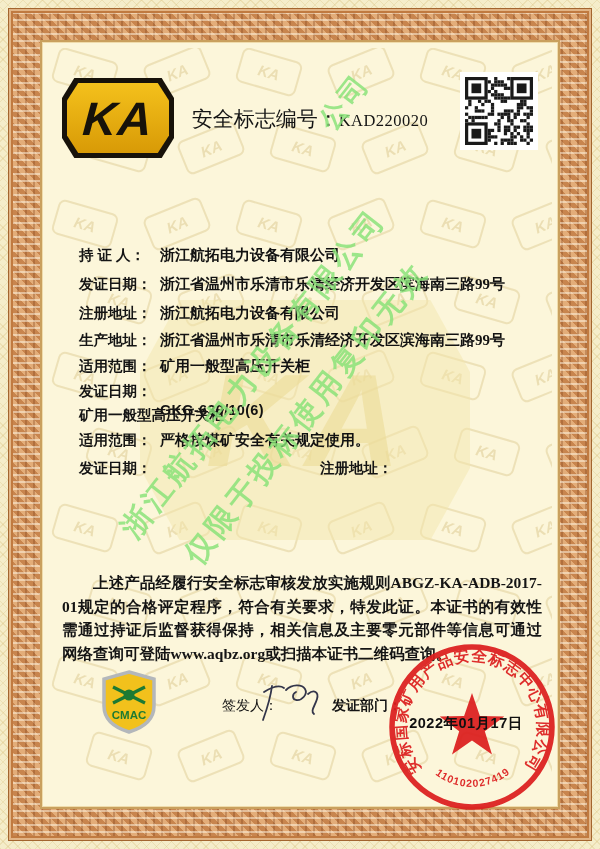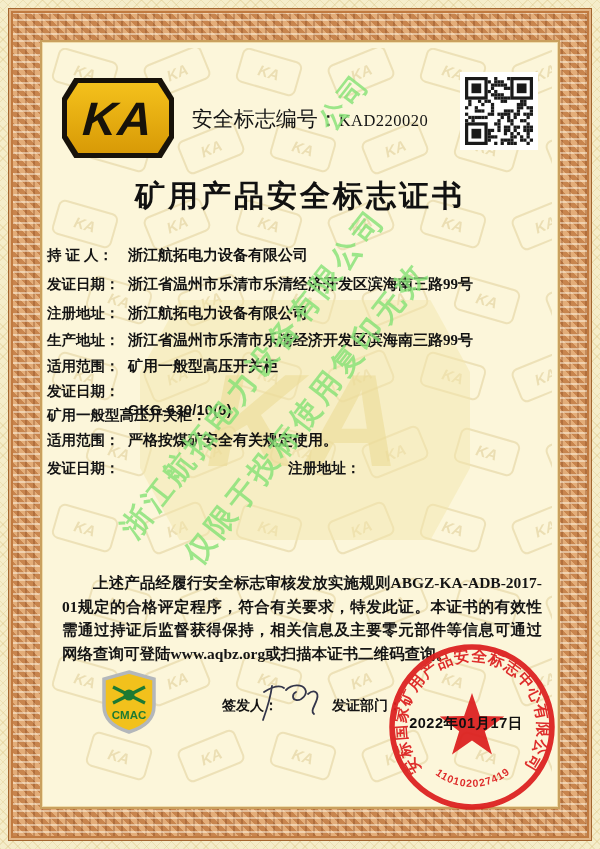--- a/index.html
+++ b/index.html
@@ -59,37 +59,37 @@
   .cert-no{position:absolute;top:105px;left:160px;width:300px;text-align:center;z-index:3;
     color:#141414;white-space:nowrap;}
   .cert-no .lab{font-weight:400;font-size:21px;}
   .cert-no .val{font-family:"Liberation Serif",serif;font-size:16.5px;letter-spacing:.5px;}
   .qr-panel{position:absolute;left:460px;top:72px;width:78px;height:78px;background:#fff;z-index:3;}
   .qr-panel svg{position:absolute;left:5px;top:5px;}
   
   .title{position:absolute;top:176px;left:0;right:0;text-align:center;z-index:3;
     font-size:30px;font-weight:900;color:#111;letter-spacing:3px;}
   
-  .row{position:absolute;left:47px;right:52px;height:20px;z-index:3;white-space:nowrap;}
+  .row{position:absolute;left:79px;right:52px;height:20px;z-index:3;white-space:nowrap;}
   .row .lbl{font-size:14.5px;font-weight:700;color:#141414;}
   .row .val{position:absolute;left:81px;top:0;font-size:15px;color:#121212;}
   .cnval{font-family:"Liberation Serif",serif;font-weight:700;}
   .numval{font-family:"Liberation Sans",sans-serif;font-weight:700;font-size:14.5px !important;letter-spacing:.3px;margin-top:20px;}
   .r0{top:246px}.r1{top:275px}.r2{top:304px}.r3{top:331px}.r4{top:357px}
   .r5{top:382px}.r6{top:406px}.r7{top:431px}.r8{top:459px}.r9{top:488px}
   .r6 .val{left:163px;}
   .row .lbl2{position:absolute;left:241px;top:0;font-size:14.5px;font-weight:700;color:#141414;}
   .row .val2{position:absolute;left:323px;top:0;}
   
   .statement{position:absolute;left:62px;right:58px;top:571px;z-index:3;
     font-family:"Liberation Serif",serif;font-weight:700;font-size:15.5px;line-height:23.5px;
     color:#141414;text-align:justify;text-indent:2em;}
   
   .cmac{position:absolute;left:100px;top:670px;z-index:3;}
-  .signer-label{position:absolute;left:222px;top:697px;font-size:14px;font-weight:700;color:#141414;z-index:3;}
+  .signer-label{position:absolute;left:222px;top:697px;font-size:14px;font-weight:400;color:#141414;z-index:3;}
   .signature{position:absolute;left:250px;top:676px;z-index:3;}
   .dept-label{position:absolute;left:332px;top:697px;font-size:14px;font-weight:700;color:#141414;z-index:3;}
   .seal{position:absolute;left:379px;top:634px;z-index:5;opacity:.93;}
   .seal-date{position:absolute;left:396px;top:714px;width:140px;text-align:center;z-index:6;
     font-size:14.5px;font-weight:700;color:#101010;letter-spacing:.5px;}
   
   .wm{position:absolute;z-index:4;white-space:nowrap;font-weight:700;
     font-family:"Liberation Serif",serif;color:rgba(134,226,118,.82);pointer-events:none;}
   .wm1{left:55px;top:364px;width:380px;font-size:30px;letter-spacing:4px;transform:rotate(-52deg);}
   .wm2{left:128px;top:410px;width:330px;font-size:30px;letter-spacing:4px;transform:rotate(-52deg);}
@@ -427,21 +427,20 @@
         <rect x="6.476190476190476" y="6.476190476190476" width="9.714285714285715" height="9.714285714285715" fill="#1a1a1a"></rect>
         <rect x="45.333333333333336" y="0" width="22.666666666666668" height="22.666666666666668" fill="#1a1a1a"></rect>
         <rect x="48.57142857142858" y="3.238095238095238" width="16.19047619047619" height="16.19047619047619" fill="#ffffff"></rect>
         <rect x="51.80952380952381" y="6.476190476190476" width="9.714285714285715" height="9.714285714285715" fill="#1a1a1a"></rect>
         <rect x="0" y="45.333333333333336" width="22.666666666666668" height="22.666666666666668" fill="#1a1a1a"></rect>
         <rect x="3.238095238095238" y="48.57142857142858" width="16.19047619047619" height="16.19047619047619" fill="#ffffff"></rect>
         <rect x="6.476190476190476" y="51.80952380952381" width="9.714285714285715" height="9.714285714285715" fill="#1a1a1a"></rect>
       </svg>
   </div>
 
-  <div class="title">矿用产品安全标志证书</div>
 
   <div class="row r0">
     <span class="lbl">持 证 人：</span>
     <span class="val cnval">浙江航拓电力设备有限公司</span>
   </div>
   <div class="row r1">
     <span class="lbl">发证日期：</span>
     <span class="val cnval">浙江省温州市乐清市乐清经济开发区滨海南三路99号</span>
   </div>
   <div class="row r2">

